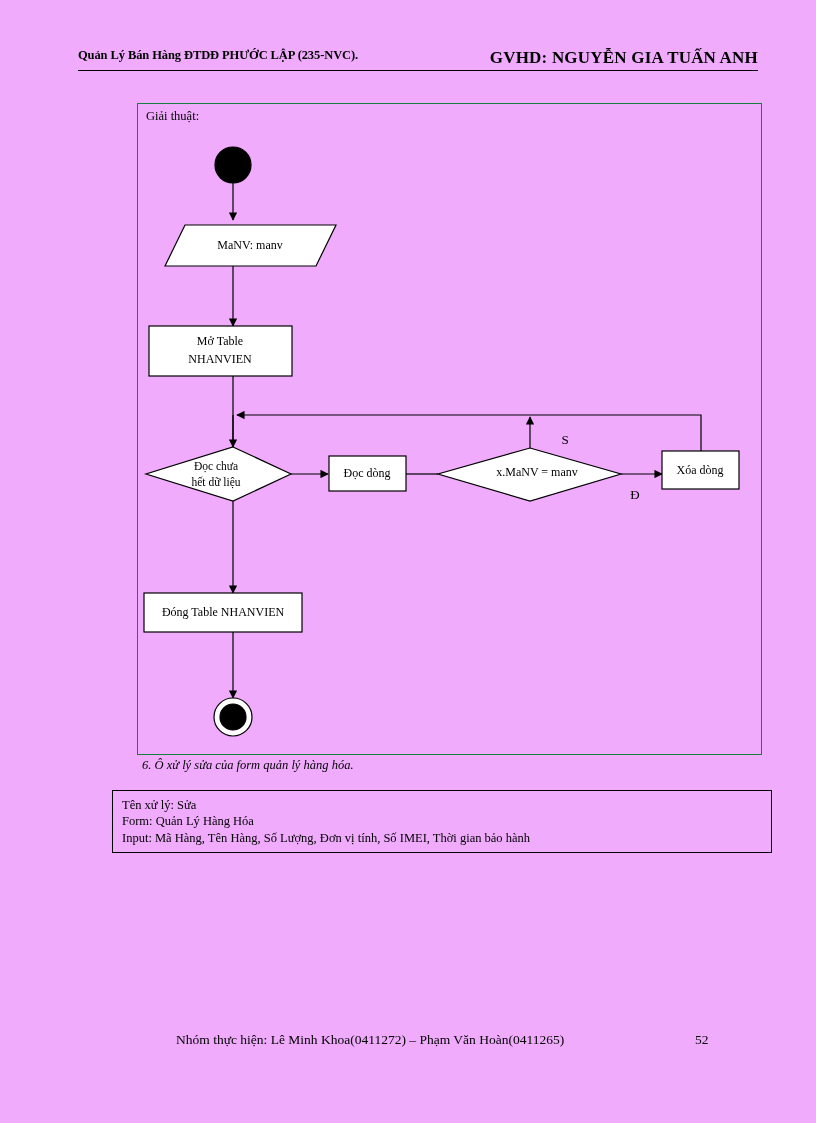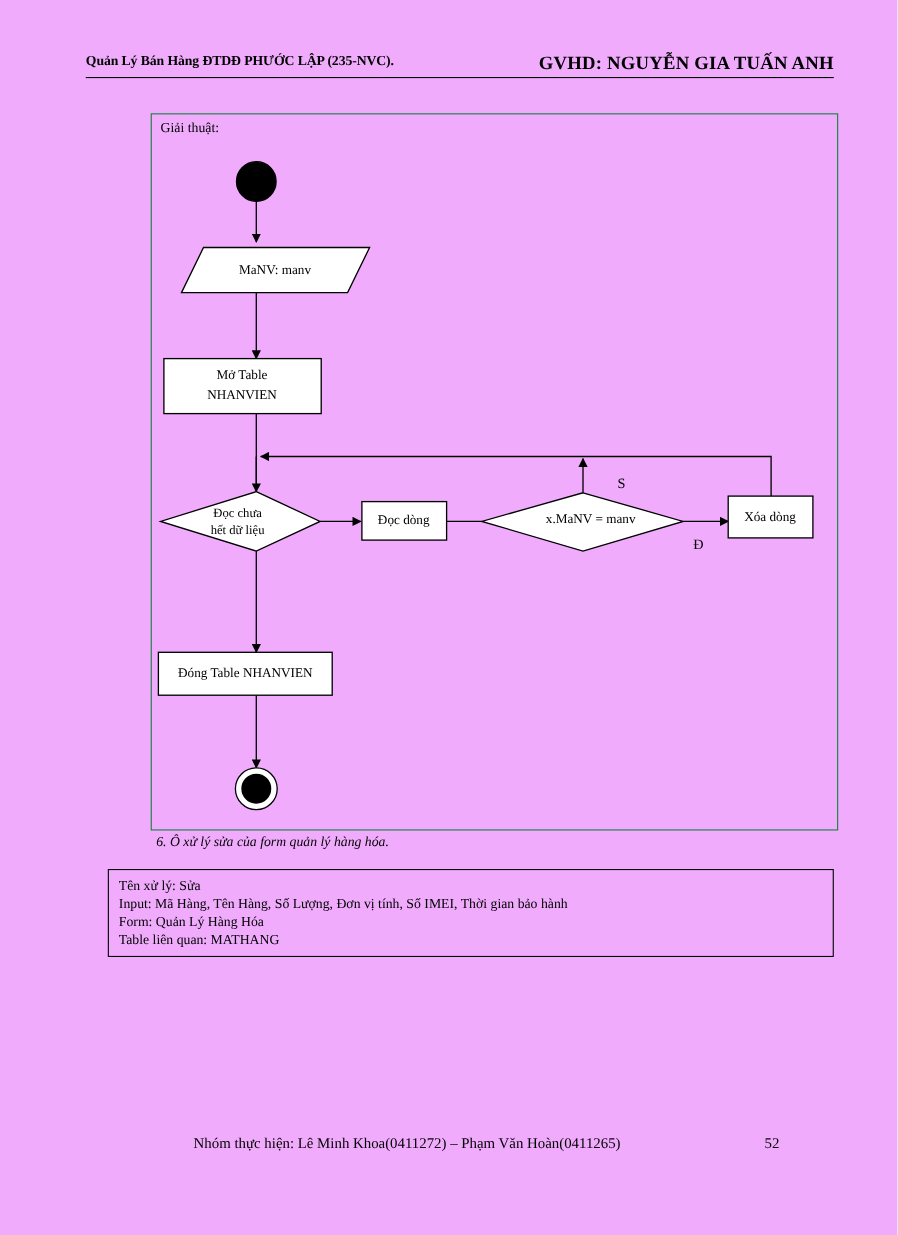--- a/index.html
+++ b/index.html
@@ -96,21 +96,21 @@
     left: 142px;
     top: 758px;
     font-size: 12.5px;
     font-style: italic;
     white-space: nowrap;
   }
 
   
   #info-box {
     position: absolute;
-    left: 98px;
+    left: 112px;
     top: 790px;
     width: 660px;
     border: 1px solid #000;
     box-sizing: border-box;
     padding: 6px 8px 6px 9px;
   }
   #info-box .info-line {
     font-size: 12.5px;
     line-height: 16.4px;
     white-space: nowrap;
@@ -211,23 +211,22 @@
 
       <text class="edge-label" x="427" y="340">S</text>
       <text class="edge-label" x="497" y="395">Đ</text>
     </svg>
   </div>
 
   <div id="caption">6. Ô xử lý sửa của form quản lý hàng hóa.</div>
 
   <div id="info-box">
     <div class="info-line">Tên xử lý: Sửa</div>
+    <div class="info-line">Form: Quản Lý Hàng Hóa</div>
     <div class="info-line">Input: Mã Hàng, Tên Hàng, Số Lượng, Đơn vị tính, Số IMEI, Thời gian bảo hành</div>
-    <div class="info-line">Form: Quản Lý Hàng Hóa</div>
-    <div class="info-line">Table liên quan: MATHANG</div>
   </div>
 
   <div id="footer">
     <span class="foot-text">Nhóm thực hiện: Lê Minh Khoa(0411272) – Phạm Văn Hoàn(0411265)</span>
     <span class="foot-page">52</span>
   </div>
 
 </div>
 
 </body></html>

